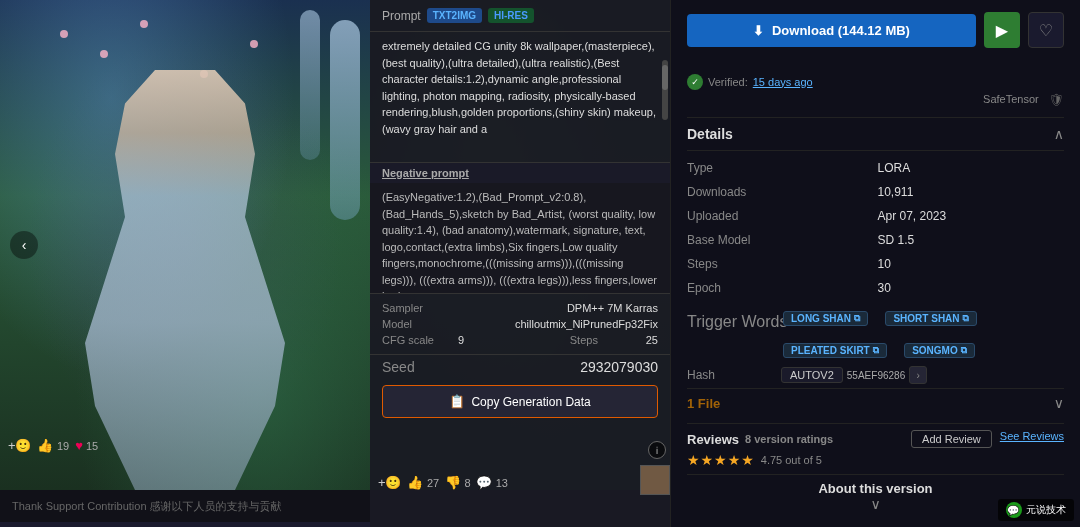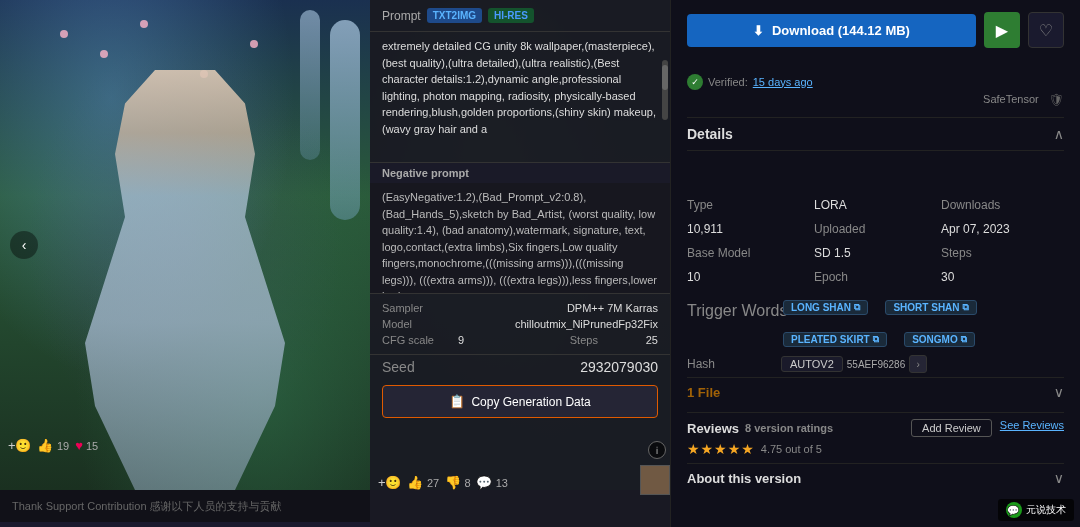--- a/index.html
+++ b/index.html
@@ -199,20 +199,21 @@
     .prompt-scroll::-webkit-scrollbar { width: 4px; }
     .prompt-scroll::-webkit-scrollbar-track { background: #222; }
     .prompt-scroll::-webkit-scrollbar-thumb { background: #555; border-radius: 2px; }
     .section-title {
       padding: 4px 12px;
       color: #aaa;
       font-size: 11px;
       font-weight: 600;
       border-top: 1px solid #333;
       background: #1a1a28;
+      text-decoration: underline;
     }
     .neg-scroll {
       padding: 6px 12px;
       overflow-y: auto;
       flex: 1;
       font-size: 11px;
       color: #bbb;
       line-height: 1.5;
       max-height: 110px;
       background: #17171f;
@@ -423,24 +424,23 @@
       font-size: 14px;
       font-weight: 600;
     }
     .chevron-icon {
       color: #888;
       font-size: 14px;
       cursor: pointer;
     }
     .details-grid {
       display: grid;
-      grid-template-columns: 1fr 1fr 1fr;
+      grid-template-columns: 1fr 1fr;
       gap: 6px 4px;
       margin-bottom: 10px;
-      margin-top: 37px;
     }
     .detail-label {
       color: #888;
       font-size: 12px;
       padding: 2px 0;
     }
     .detail-value {
       color: #ddd;
       font-size: 12px;
       padding: 2px 0;
@@ -580,20 +580,21 @@
     .rating-text {
       color: #888;
       font-size: 11px;
     }
     .about-section {
       border-top: 1px solid #222;
       padding: 6px 0;
       display: flex;
       align-items: center;
       justify-content: space-between;
+      flex-direction: column;
     }
     .about-title {
       color: #ddd;
       font-size: 13px;
       font-weight: 600;
     }
     
     .watermark {
       position: absolute;
       bottom: 6px;

